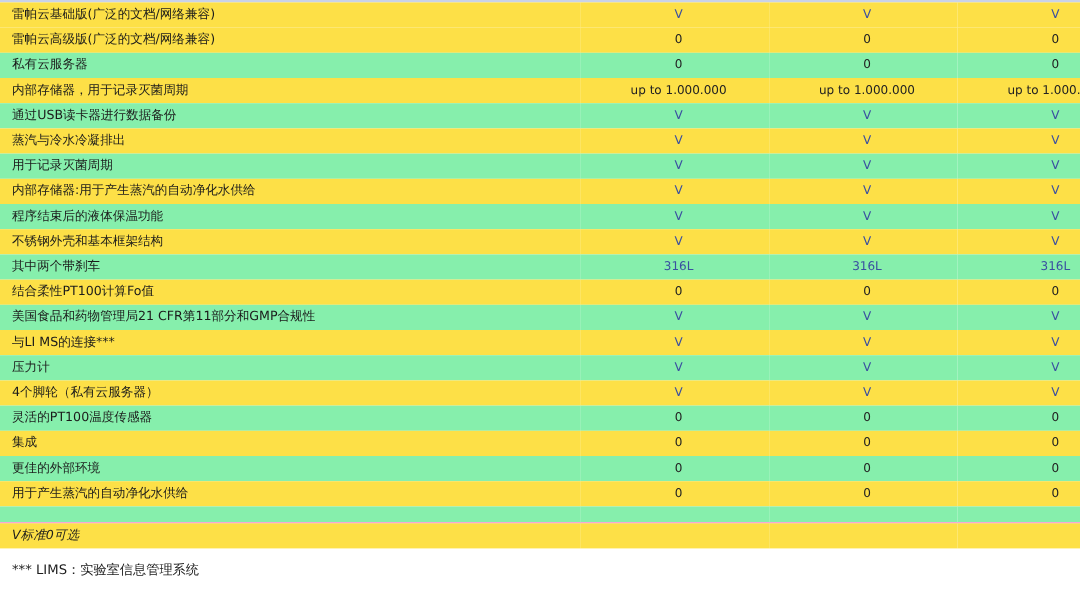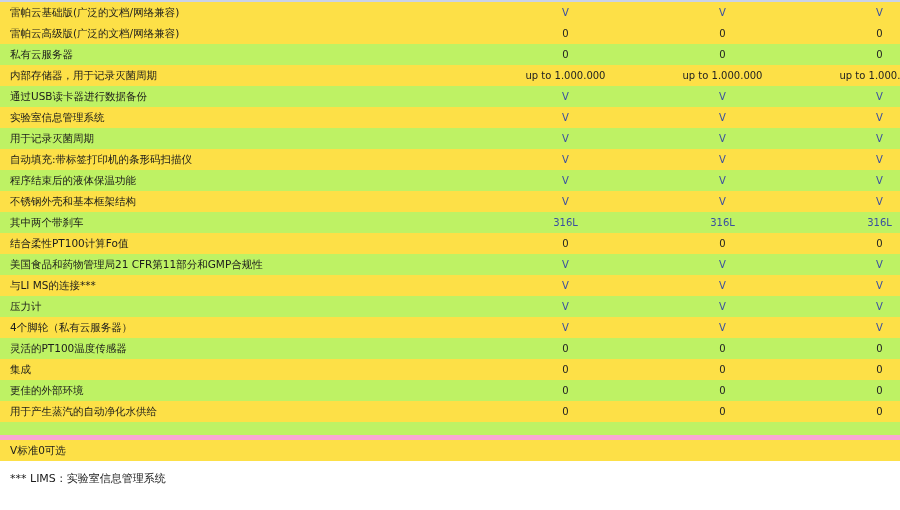--- a/index.html
+++ b/index.html
@@ -40,21 +40,21 @@
     color: #1b1b1b;
   }
   table.spec td {
     padding: 3px 4px 3px 10px;
     vertical-align: middle;
     height: 15px;
     line-height: 13px;
     font-family: "DejaVu Sans", sans-serif;
   }
   tr.band-a td { background: #fde047; }
-  tr.band-b td { background: #bef264; }
+  tr.band-b td { background: #86efac; }
   td.feature {
     text-align: left;
     width: 470px;
   }
   td.col {
     text-align: center;
     width: 143px;
     color: #3a4fa0;
     font-size: 10px;
   }
@@ -69,21 +69,22 @@
     height: 13px;
     padding: 0;
   }
   .note-row td {
     padding-top: 5px;
     padding-bottom: 5px;
     font-size: 10.5px;
     color: #1b1b1b;
   }
   .bottom-rule {
-    border-top: 5px solid #f9a8d4;
+    border-top: 1px solid #f9a8d4;
+    font-style: italic;
   }
   .footnote {
     font-size: 11px;
     padding: 10px 0 0 10px;
     color: #1b1b1b;
     font-family: "DejaVu Sans", sans-serif;
   }
 </style>
 </head>
 <body>
@@ -124,35 +125,35 @@
       </tr>
 
       <tr class="band-b">
         <td class="feature">通过USB读卡器进行数据备份</td>
         <td class="col">V</td>
         <td class="col">V</td>
         <td class="col">V</td>
       </tr>
 
       <tr class="band-a">
-        <td class="feature">实验室信息管理系统</td>
+        <td class="feature">蒸汽与冷水冷凝排出</td>
         <td class="col">V</td>
         <td class="col">V</td>
         <td class="col">V</td>
       </tr>
 
       <tr class="band-b">
         <td class="feature">用于记录灭菌周期</td>
         <td class="col">V</td>
         <td class="col">V</td>
         <td class="col">V</td>
       </tr>
 
       <tr class="band-a">
-        <td class="feature">自动填充:带标签打印机的条形码扫描仪</td>
+        <td class="feature">内部存储器:用于产生蒸汽的自动净化水供给</td>
         <td class="col">V</td>
         <td class="col">V</td>
         <td class="col">V</td>
       </tr>
 
       <tr class="band-b">
         <td class="feature">程序结束后的液体保温功能</td>
         <td class="col">V</td>
         <td class="col">V</td>
         <td class="col">V</td>

